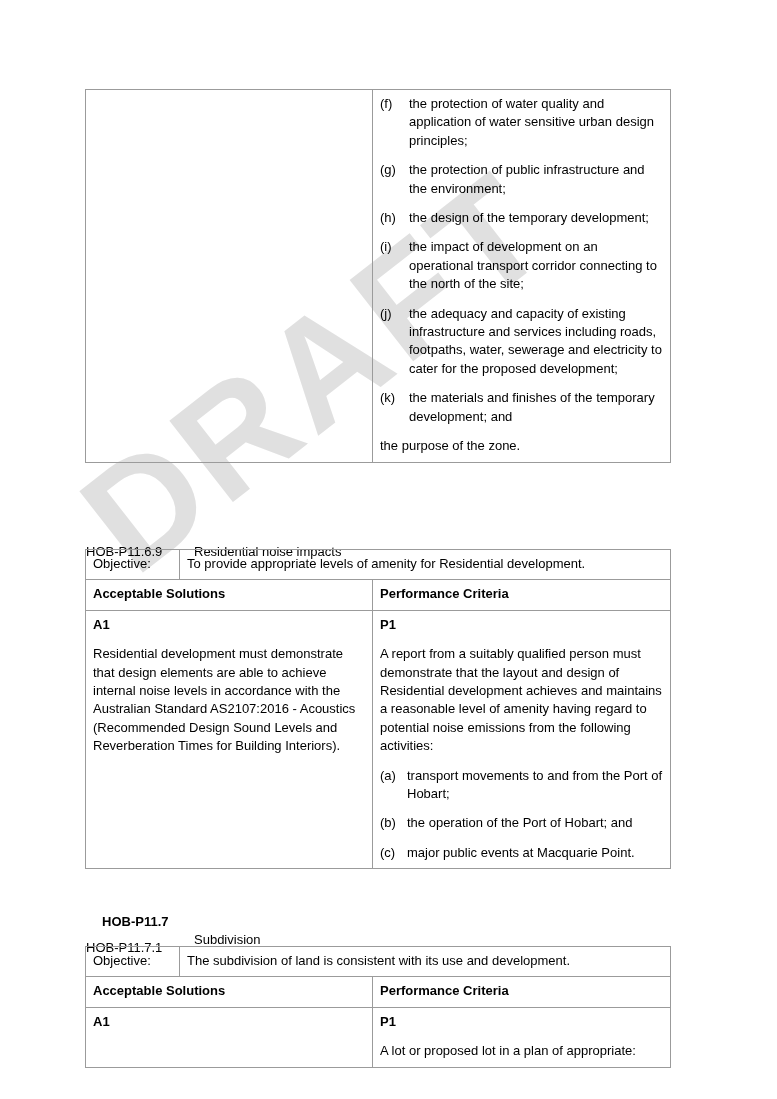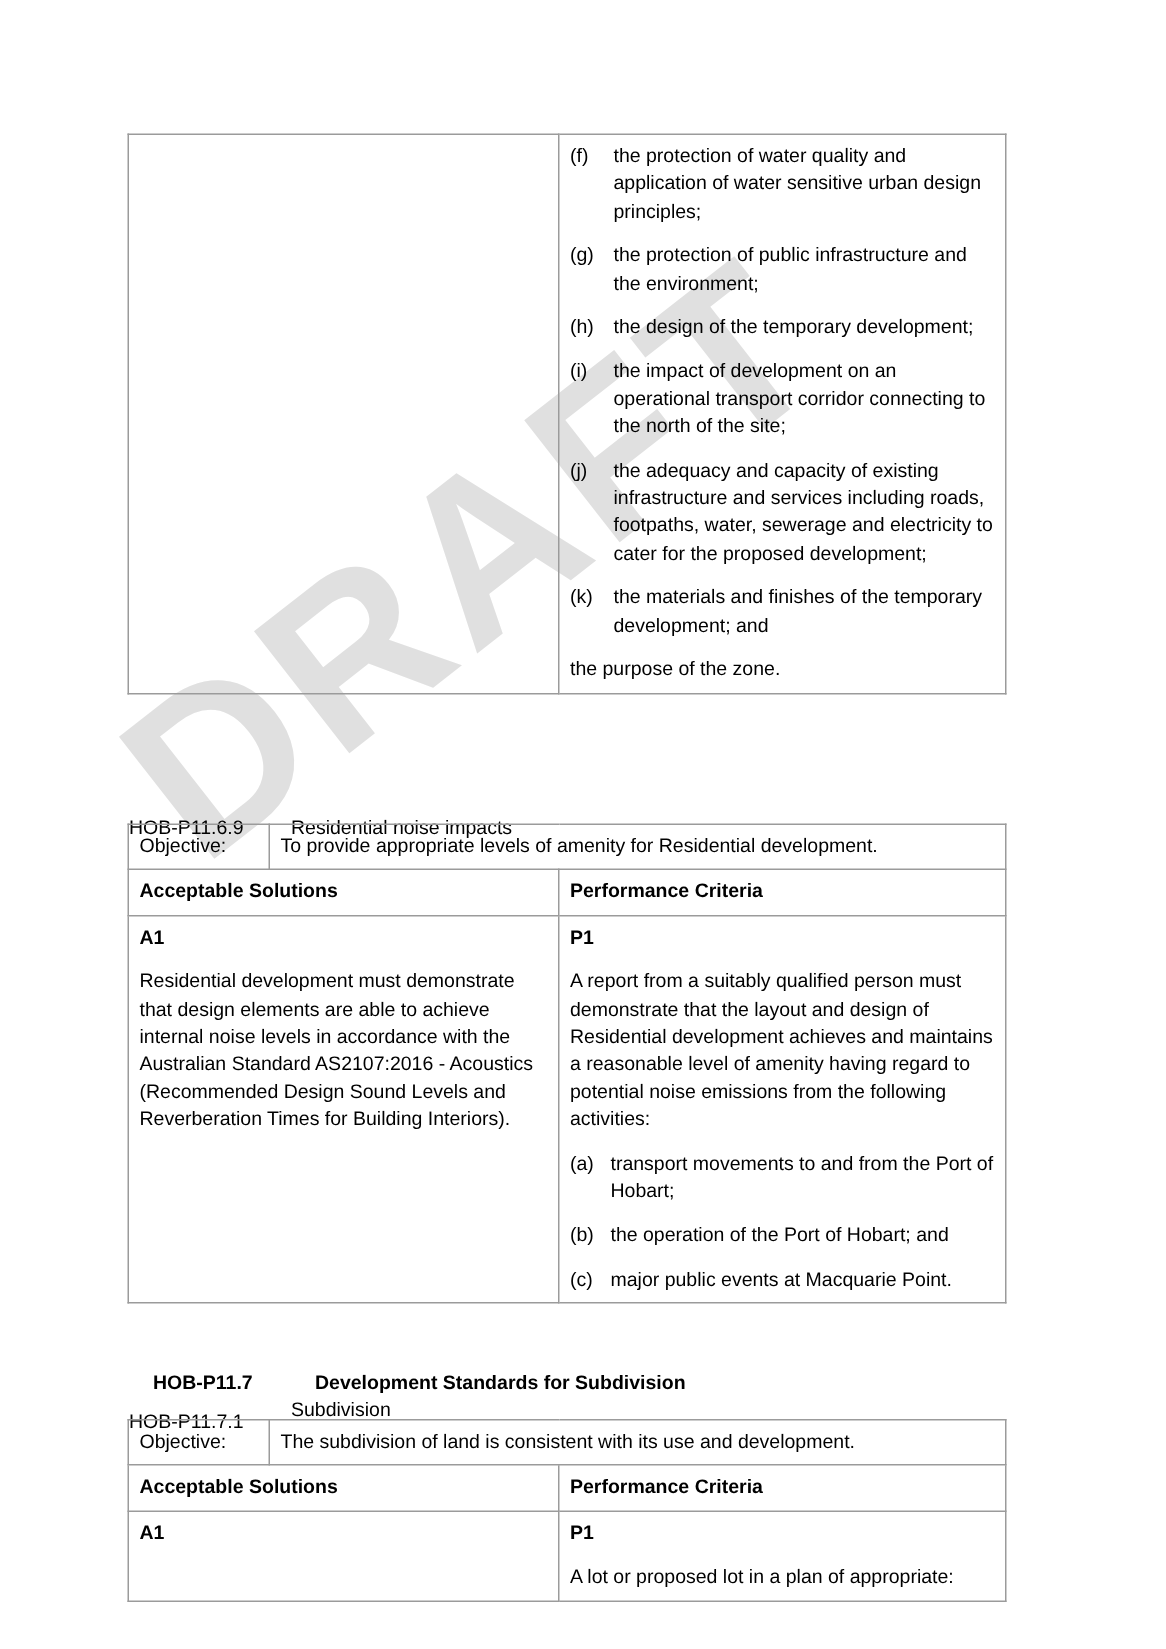--- a/index.html
+++ b/index.html
@@ -234,21 +234,20 @@
             </li>
           </ul>
         </td>
       </tr>
     </tbody>
       </table>
   </div>
 
   <div class="block heading-row bold-heading" style="left:102px; top:897px; width:560px;">
     <span class="num">HOB-P11.7</span>
-    <span>Development Standards for Subdivision</span>
   </div>
 
   <div class="block heading-row" style="left:86px; top:923px; width:560px;align-items:center;">
     <span class="num">HOB-P11.7.1</span>
     <span>Subdivision</span>
   </div>
 
   <div class="block" style="left:85px; top:946px; width:585px;">
     <table class="doc-table">
       <colgroup>

